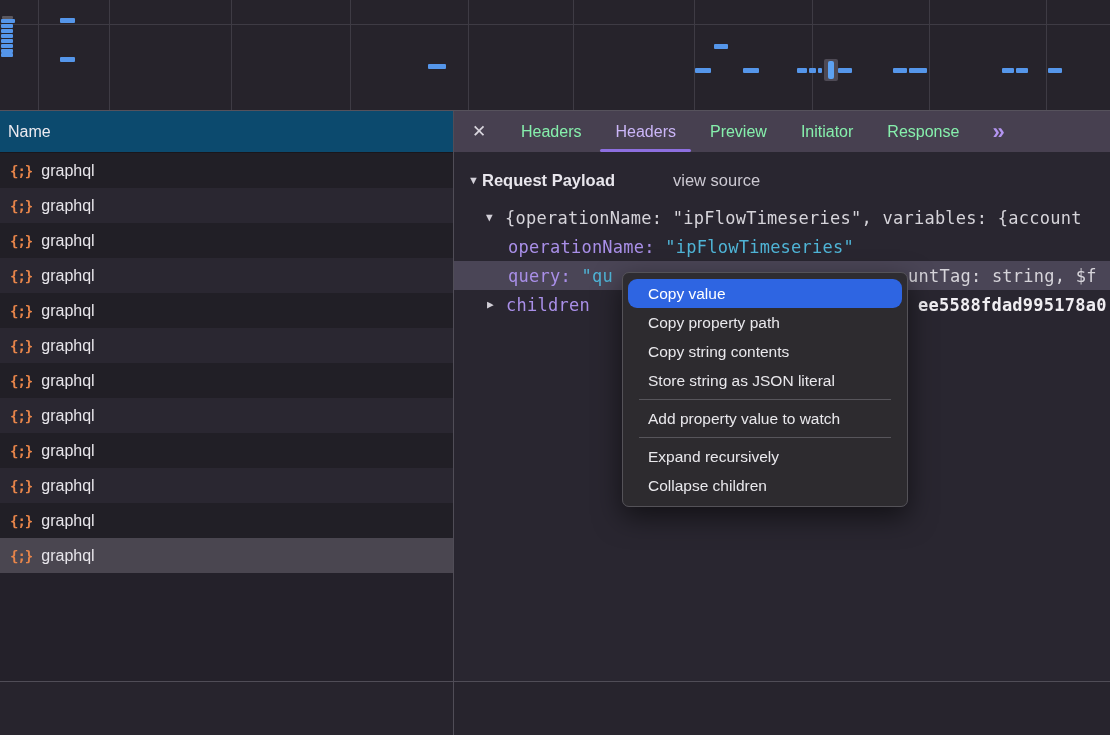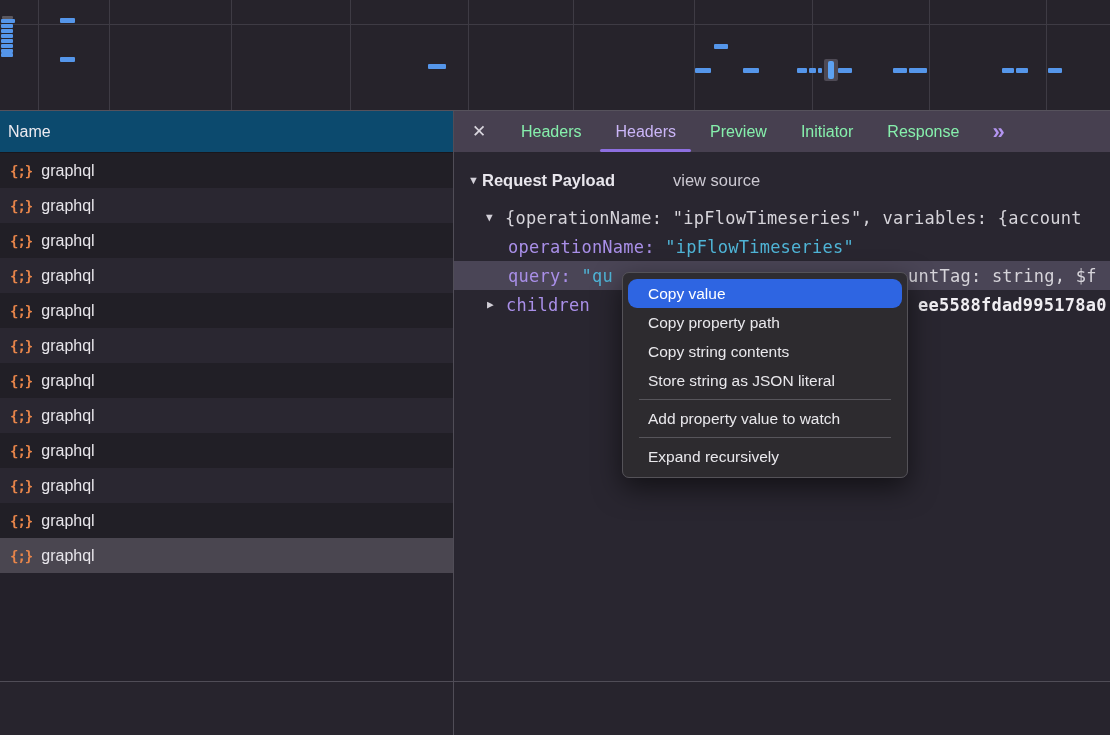--- a/index.html
+++ b/index.html
@@ -244,16 +244,17 @@
 
   <div class="context-menu" id="menu-host">
       <div class="menu-item highlighted">Copy value</div>
       <div class="menu-item">Copy property path</div>
       <div class="menu-item">Copy string contents</div>
       <div class="menu-item">Store string as JSON literal</div>
       <div class="menu-separator"></div>
       <div class="menu-item">Add property value to watch</div>
       <div class="menu-separator"></div>
       <div class="menu-item">Expand recursively</div>
+      <div class="menu-item">Collapse children</div>
     </div>
 
   <div class="bottom-strip"></div>
 </div>
 
 </body></html>

